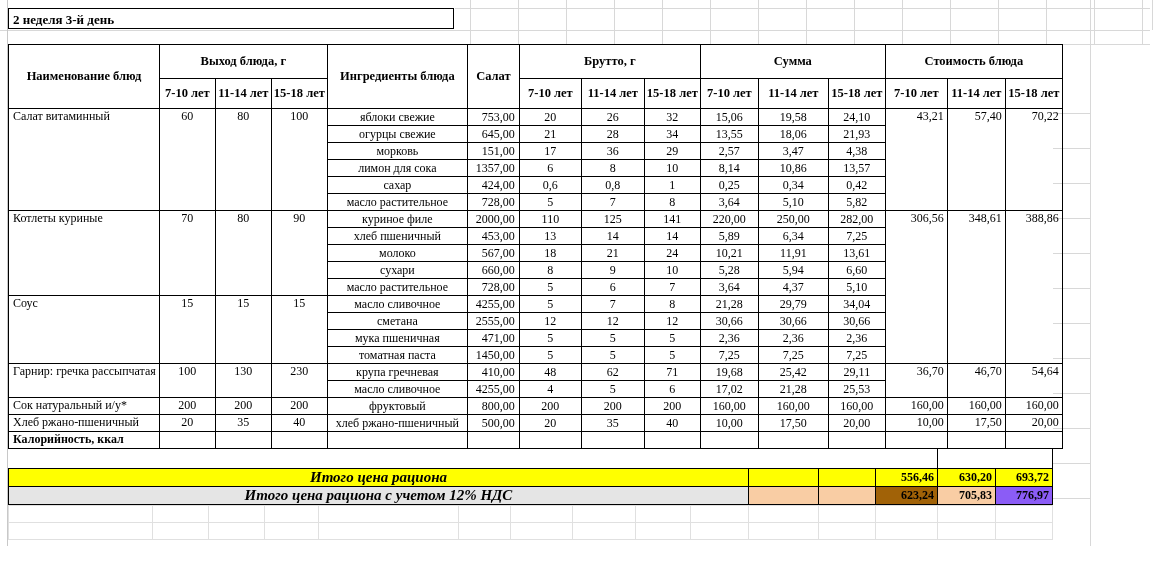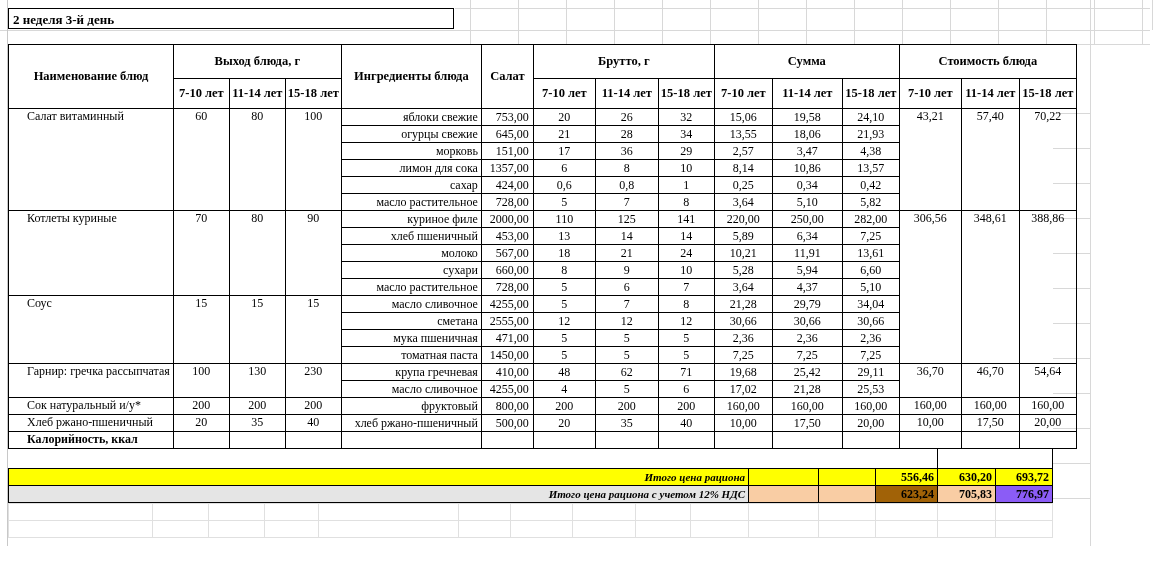--- a/index.html
+++ b/index.html
@@ -14,31 +14,31 @@
   #title-box{position:absolute;left:8px;top:8px;width:446px;height:21px;border:1px solid #000;
     background:#fff;font-size:13px;font-weight:bold;line-height:21px;padding-left:4px;box-sizing:border-box;}
   
   #table-wrap{position:absolute;left:8px;top:44px;}
   table{border-collapse:collapse;table-layout:fixed;}
   td,th{border:1px solid #000;font-size:12px;padding:0 3px;overflow:hidden;white-space:nowrap;box-sizing:border-box;}
   thead th{font-weight:bold;text-align:center;font-size:12.5px;padding:2px;}
   tr.hdr1 th{height:34px;margin-top:48px;}
   tr.hdr2 th{height:30px;}
   tbody td{height:17px;}
-  td.dish{text-align:left;vertical-align:top;padding-left:18px;}
+  td.dish{text-align:left;vertical-align:top;padding-left:4px;}
   td.dish.bold{font-weight:bold;}
   td.out{text-align:center;vertical-align:top;}
-  td.ing{text-align:right;}
+  td.ing{text-align:center;}
   td.price{text-align:right;padding-right:4px;}
   td.num{text-align:center;}
-  td.cost{text-align:center;vertical-align:top;}
+  td.cost{text-align:right;vertical-align:top;}
   
   #gap-row{position:relative;height:19px;}
   #gap-row .tick{position:absolute;top:0;height:19px;width:0;border-left:1px solid #000;}
-  td.total-label{font-weight:bold;font-style:italic;text-align:right;font-size:11px;}
+  td.total-label{font-weight:bold;font-style:italic;text-align:center;font-size:15px;}
   td.total-val{font-weight:bold;text-align:right;padding-right:3px;}
   
   .faint td{border:1px solid #e0e0e0;height:17px;}
 </style>
 </head>
 <body>
 <div id="page">
 
   <div class="grid-layer" id="grid-layer">
       <div class="hline" style="left: 455px; top: 8px; width: 695px;"></div>

